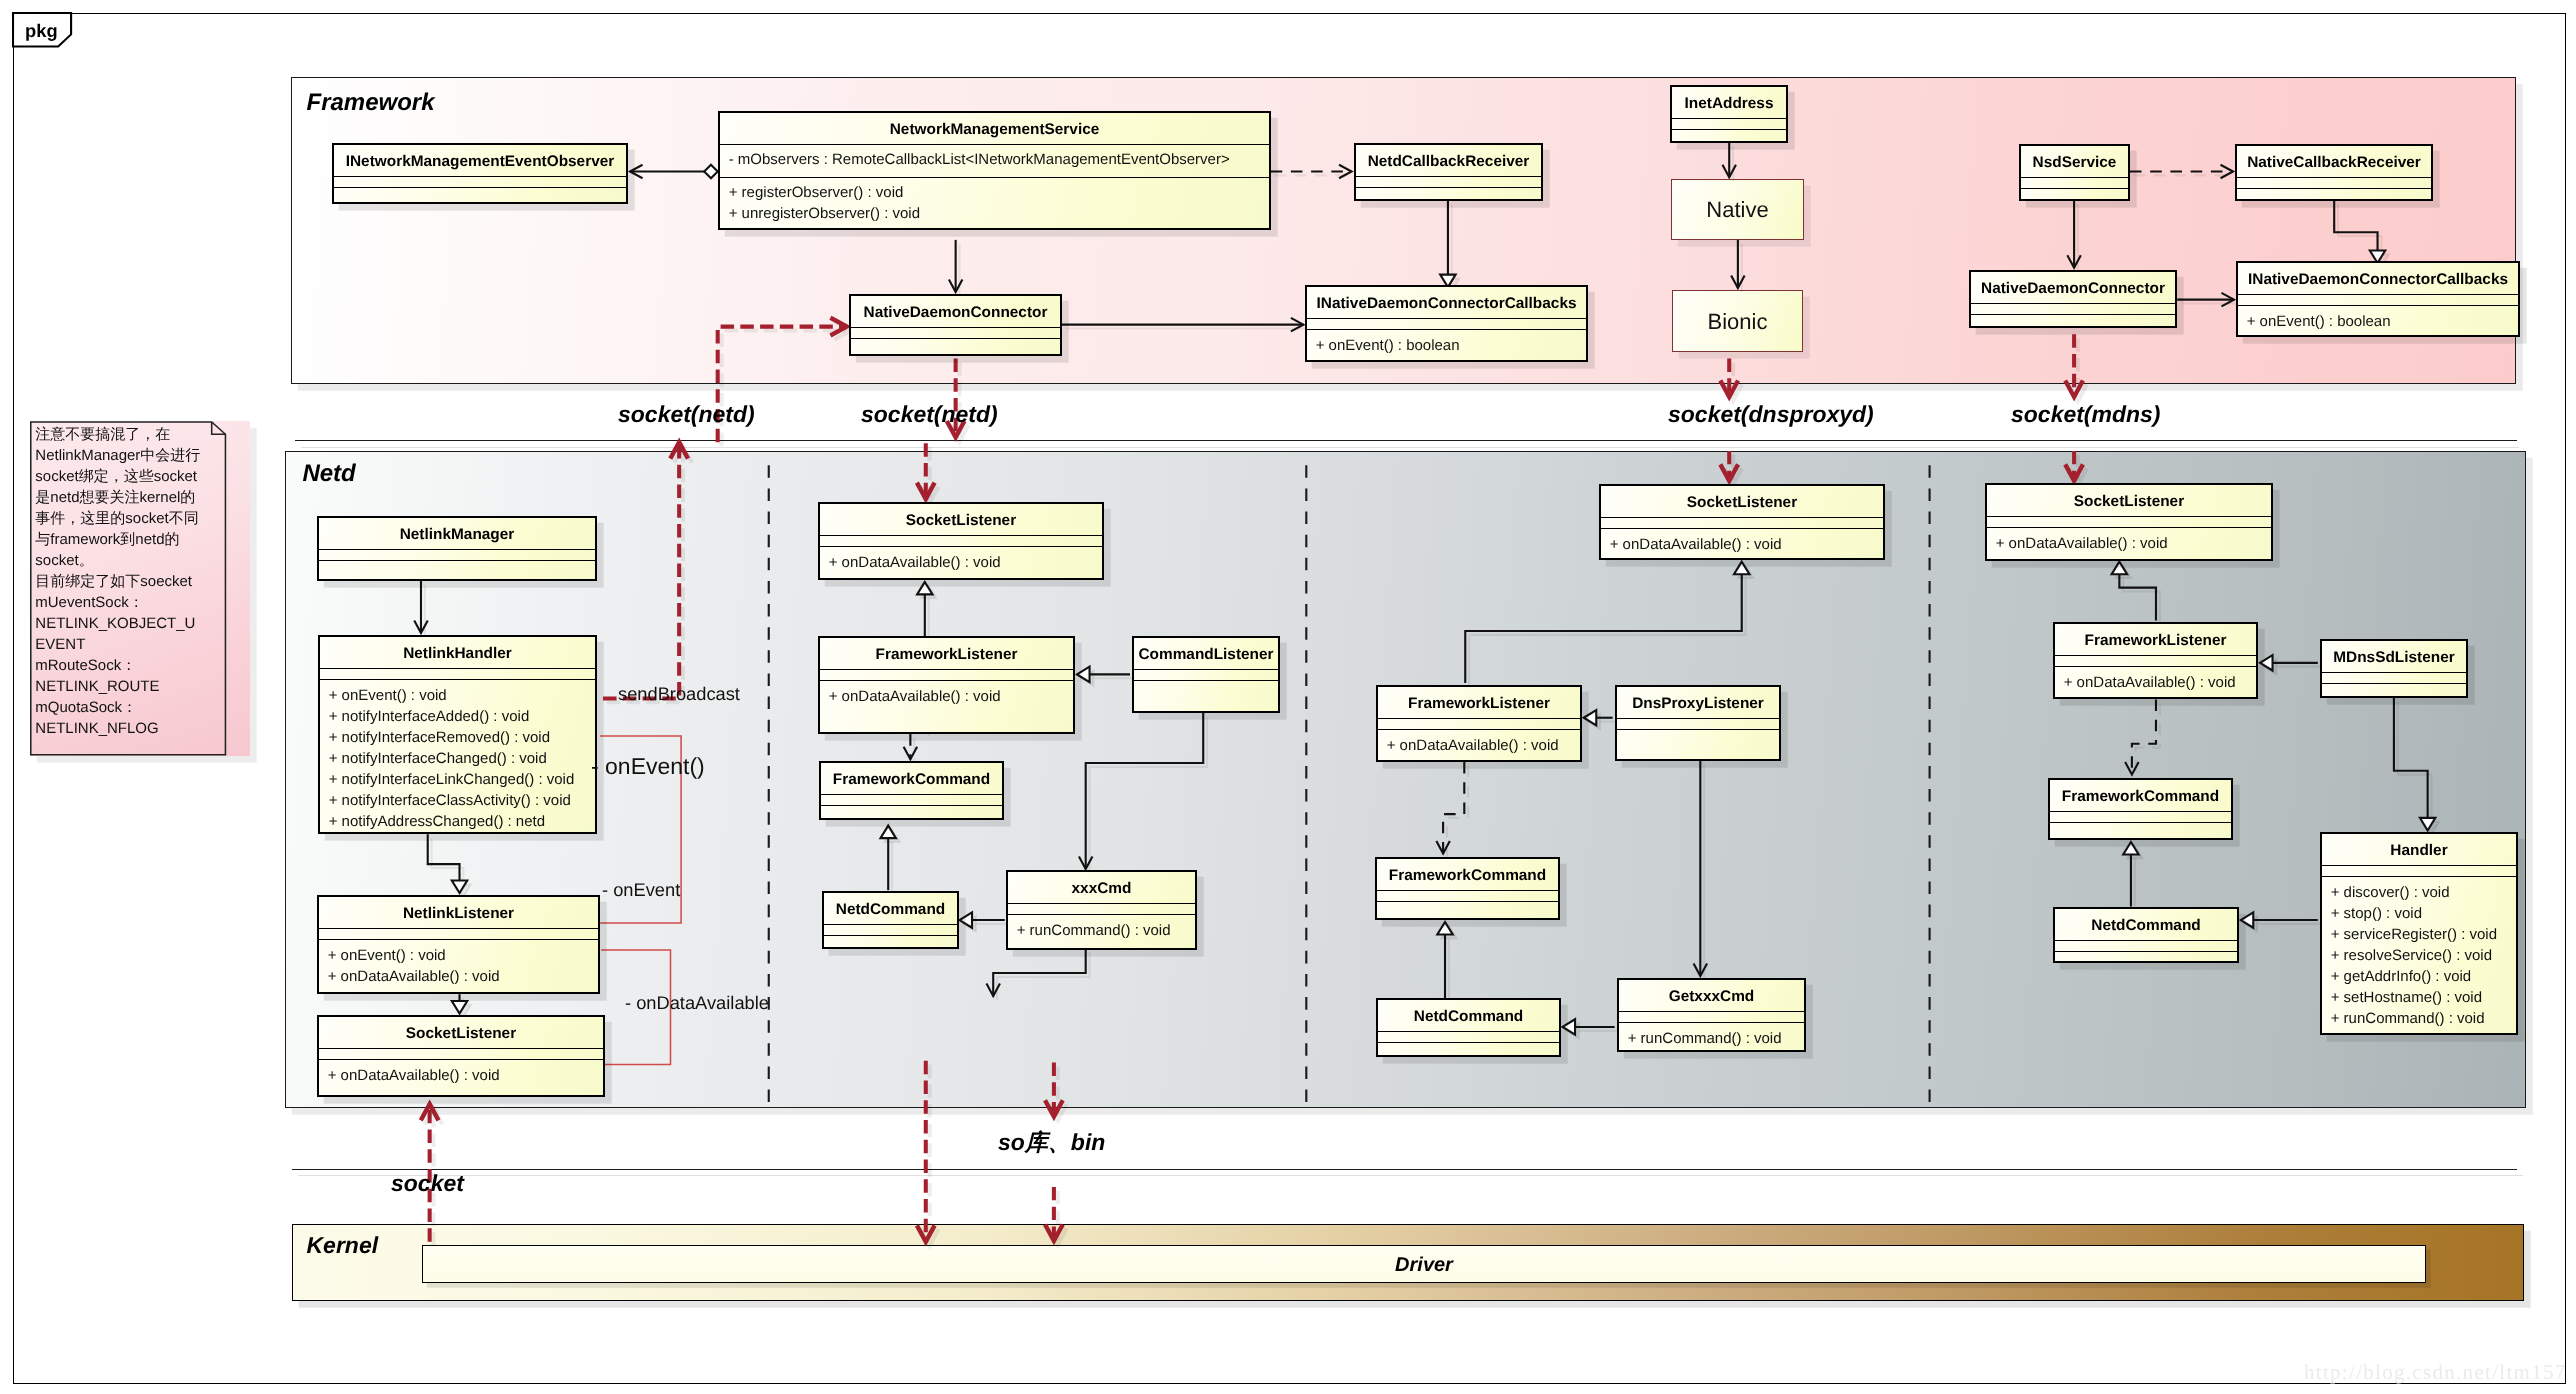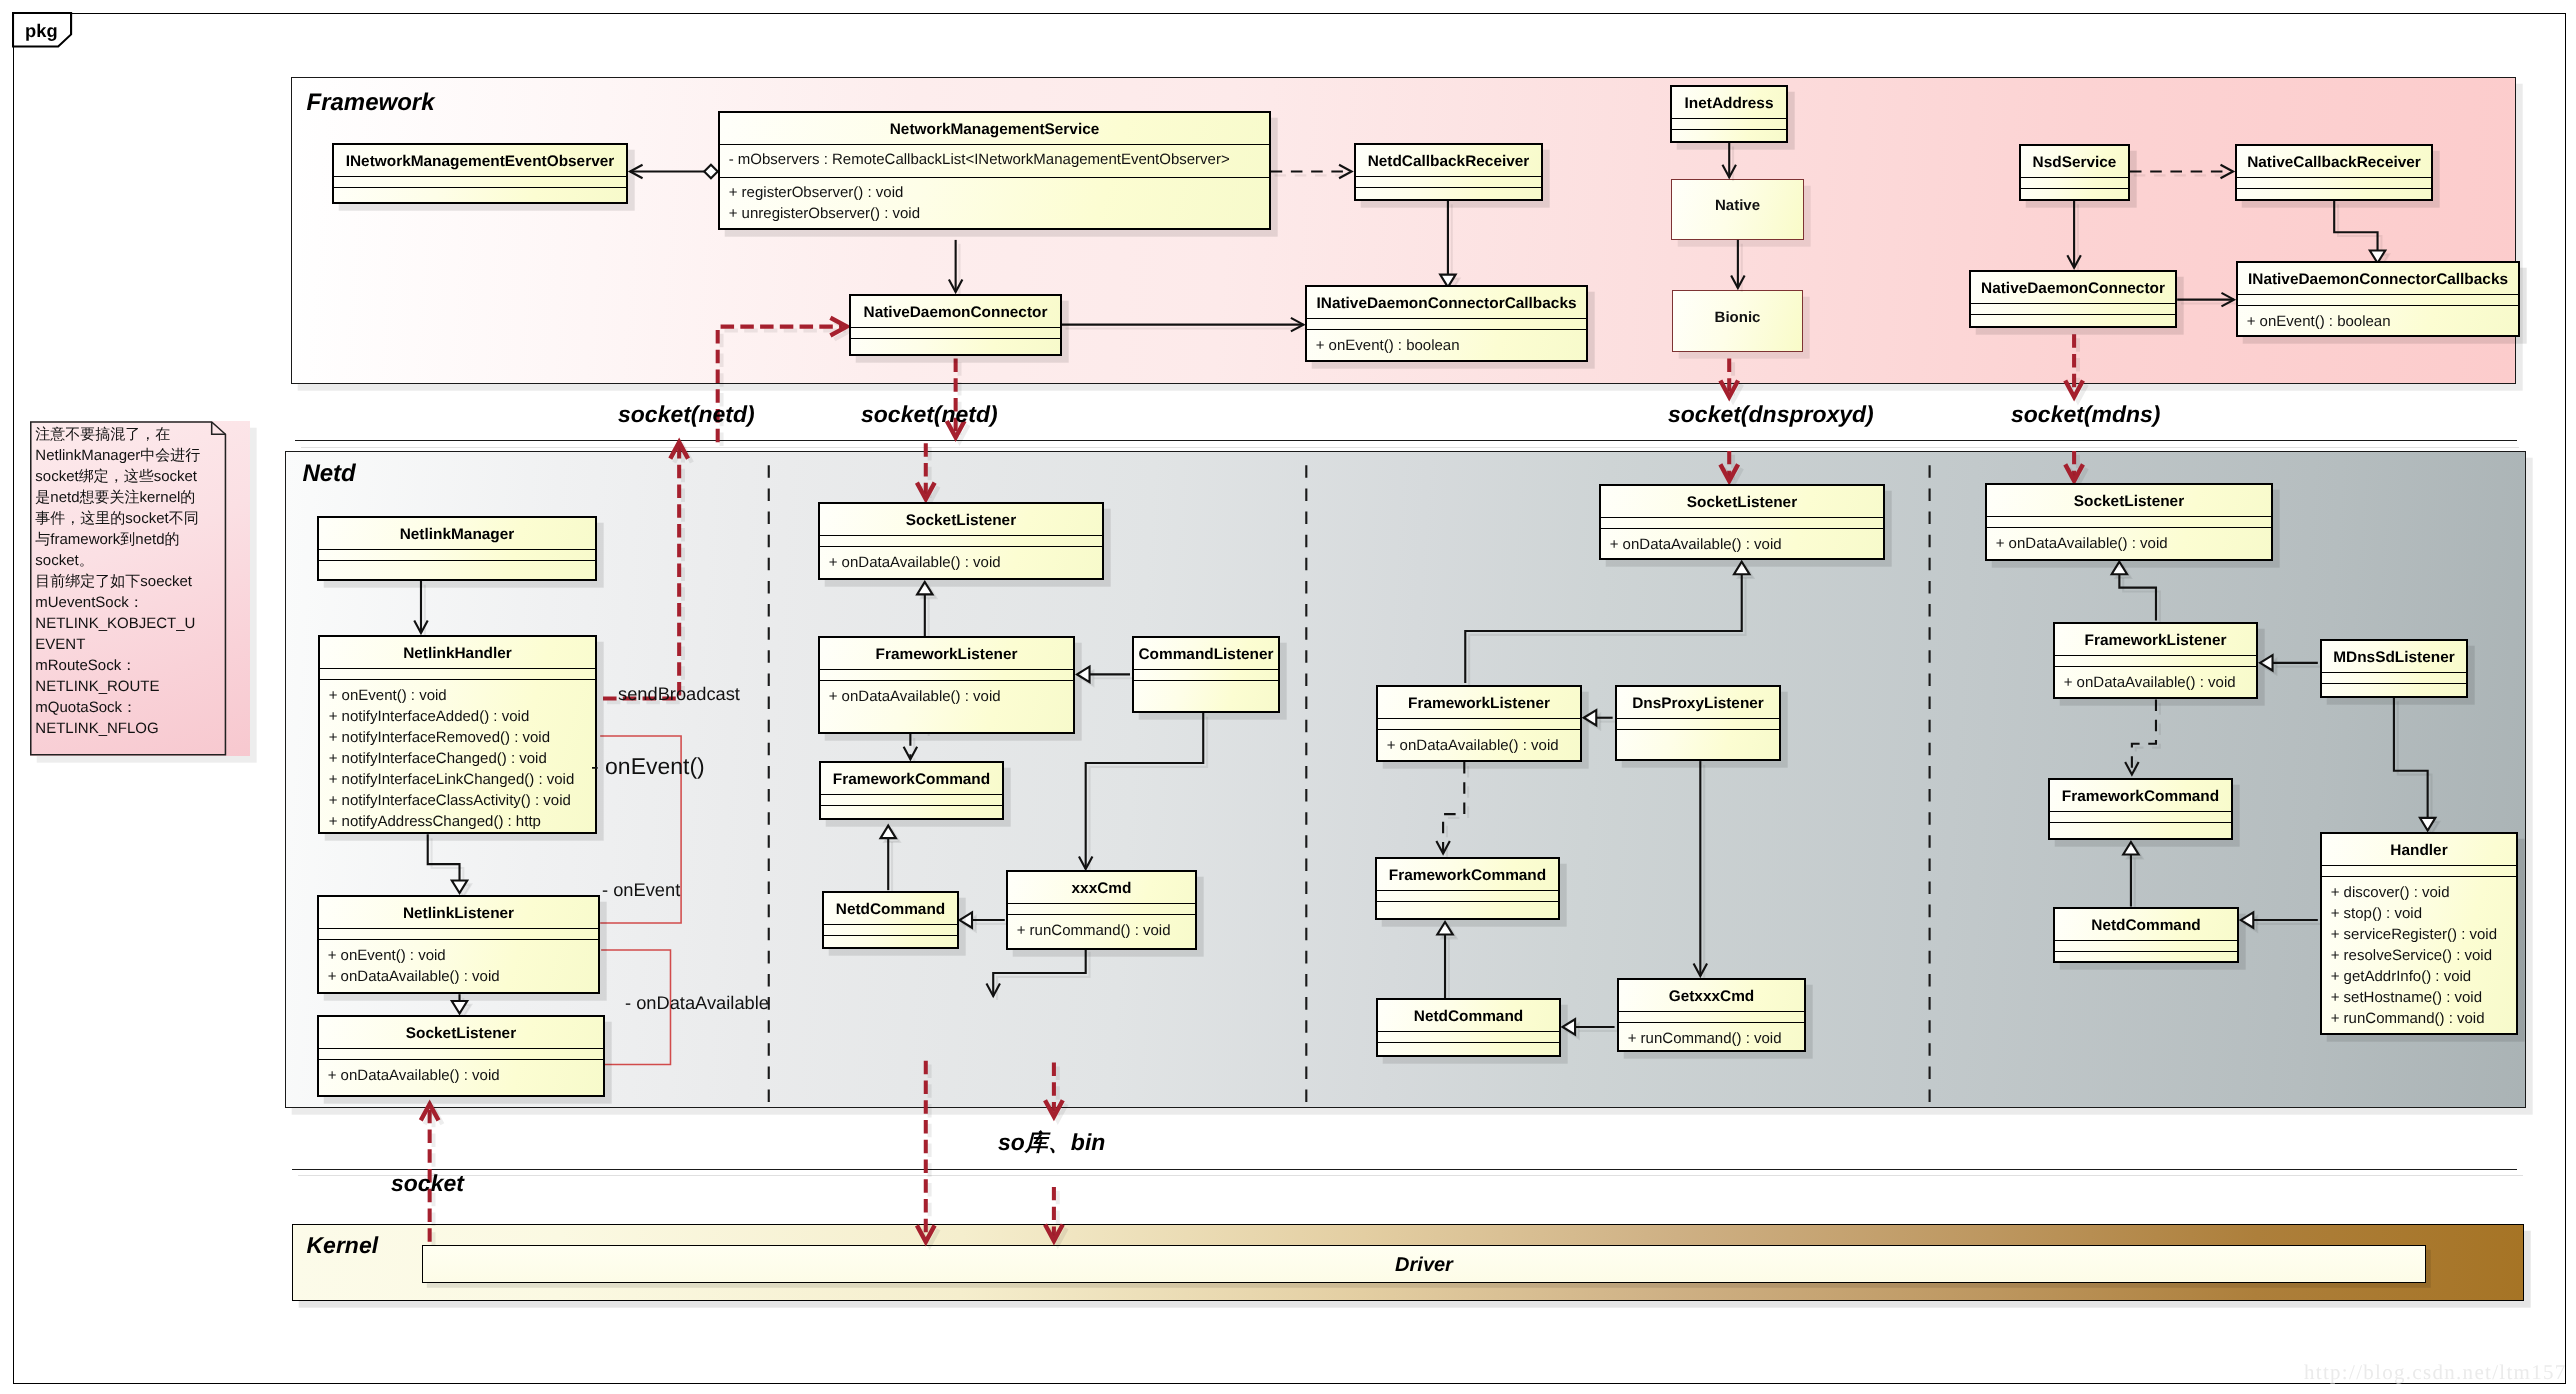--- a/index.html
+++ b/index.html
@@ -50,21 +50,21 @@
        background:linear-gradient(107deg,#fffffa 0%,#fefee8 38%,#fcfdd2 70%,#f7facb 100%);
        box-shadow:6.7px 6.7px 0 rgba(0,0,0,0.10);}
   .cls .nm{position:absolute;left:0;right:0;top:7.7px;text-align:center;font-weight:bold;color:#000;
            white-space:nowrap;font-size:15.4px;}
   .cls .hr{position:absolute;left:0;right:0;height:0;border-top:1.9px solid #000;}
   .cls .mem{position:absolute;left:8.7px;white-space:nowrap;color:#111;font-size:15px;}
 
   .plain{position:absolute;border:1px solid #7d3333;box-sizing:border-box;
      background:linear-gradient(107deg,#fffffa 0%,#fefee8 45%,#f9fbc8 100%);
      box-shadow:6.7px 6.7px 0 rgba(0,0,0,0.07);}
-  .plain .lbl{position:absolute;left:0;right:0;text-align:center;font-size:15px;color:#111;font-weight:bold;}
+  .plain .lbl{position:absolute;left:0;right:0;text-align:center;font-size:22px;color:#111;}
 
   
   #note{position:absolute;left:30px;top:421px;width:197px;height:335px;
      background:linear-gradient(160deg,#fdeaec 0%,#fbe0e4 38%,#f9d2d8 72%,#f7c8cf 100%);
      box-shadow:6.7px 6.7px 0 rgba(0,0,0,0.07);padding-left:23px;}
   #note .txt{position:absolute;left:5.3px;top:2.9px;width:193px;font-size:15px;line-height:21px;color:#111;}
 
   
   .elab{position:absolute;font-style:italic;font-weight:bold;color:#000;white-space:nowrap;}
   .plab{position:absolute;color:#111;white-space:nowrap;}
@@ -481,21 +481,21 @@
 <div class="cls" style="left:318px;top:635px;width:279px;height:199px;">
       <div class="nm">NetlinkHandler</div>
       <div class="hr" style="top:31px;"></div>
       <div class="hr" style="top:42px;"></div>
       <div class="mem" style="top:50px;">+ onEvent() : void</div>
       <div class="mem" style="top:71px;">+ notifyInterfaceAdded() : void</div>
       <div class="mem" style="top:92px;">+ notifyInterfaceRemoved() : void</div>
       <div class="mem" style="top:113px;">+ notifyInterfaceChanged() : void</div>
       <div class="mem" style="top:134px;">+ notifyInterfaceLinkChanged() : void</div>
       <div class="mem" style="top:155px;">+ notifyInterfaceClassActivity() : void</div>
-      <div class="mem" style="top:176px;">+ notifyAddressChanged() : http</div>
+      <div class="mem" style="top:176px;">+ notifyAddressChanged() : netd</div>
     </div>
 <div class="cls" style="left:317px;top:895px;width:283px;height:99px;">
       <div class="nm">NetlinkListener</div>
       <div class="hr" style="top:31px;"></div>
       <div class="hr" style="top:42px;"></div>
       <div class="mem" style="top:50px;">+ onEvent() : void</div>
       <div class="mem" style="top:71px;">+ onDataAvailable() : void</div>
     </div>
 <div class="cls" style="left:317px;top:1015px;width:288px;height:82px;">
       <div class="nm">SocketListener</div>

